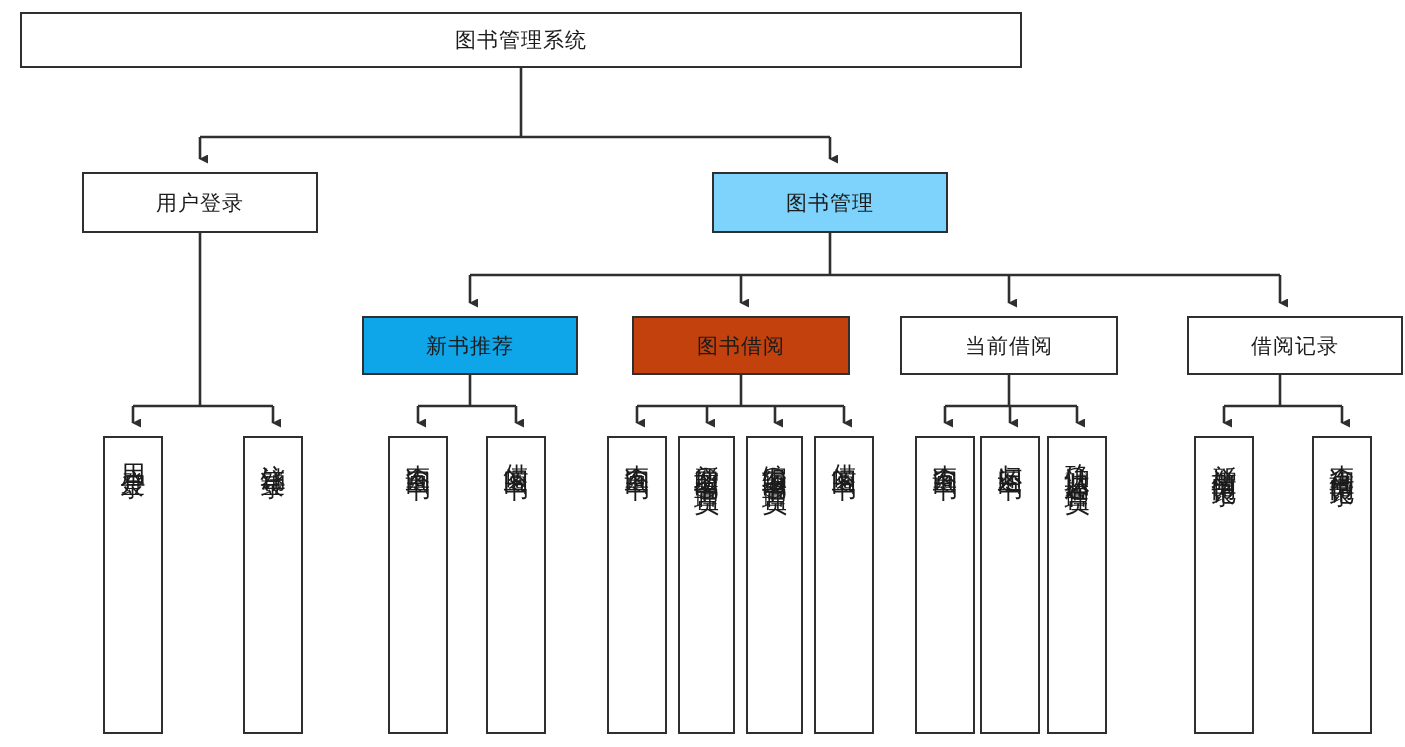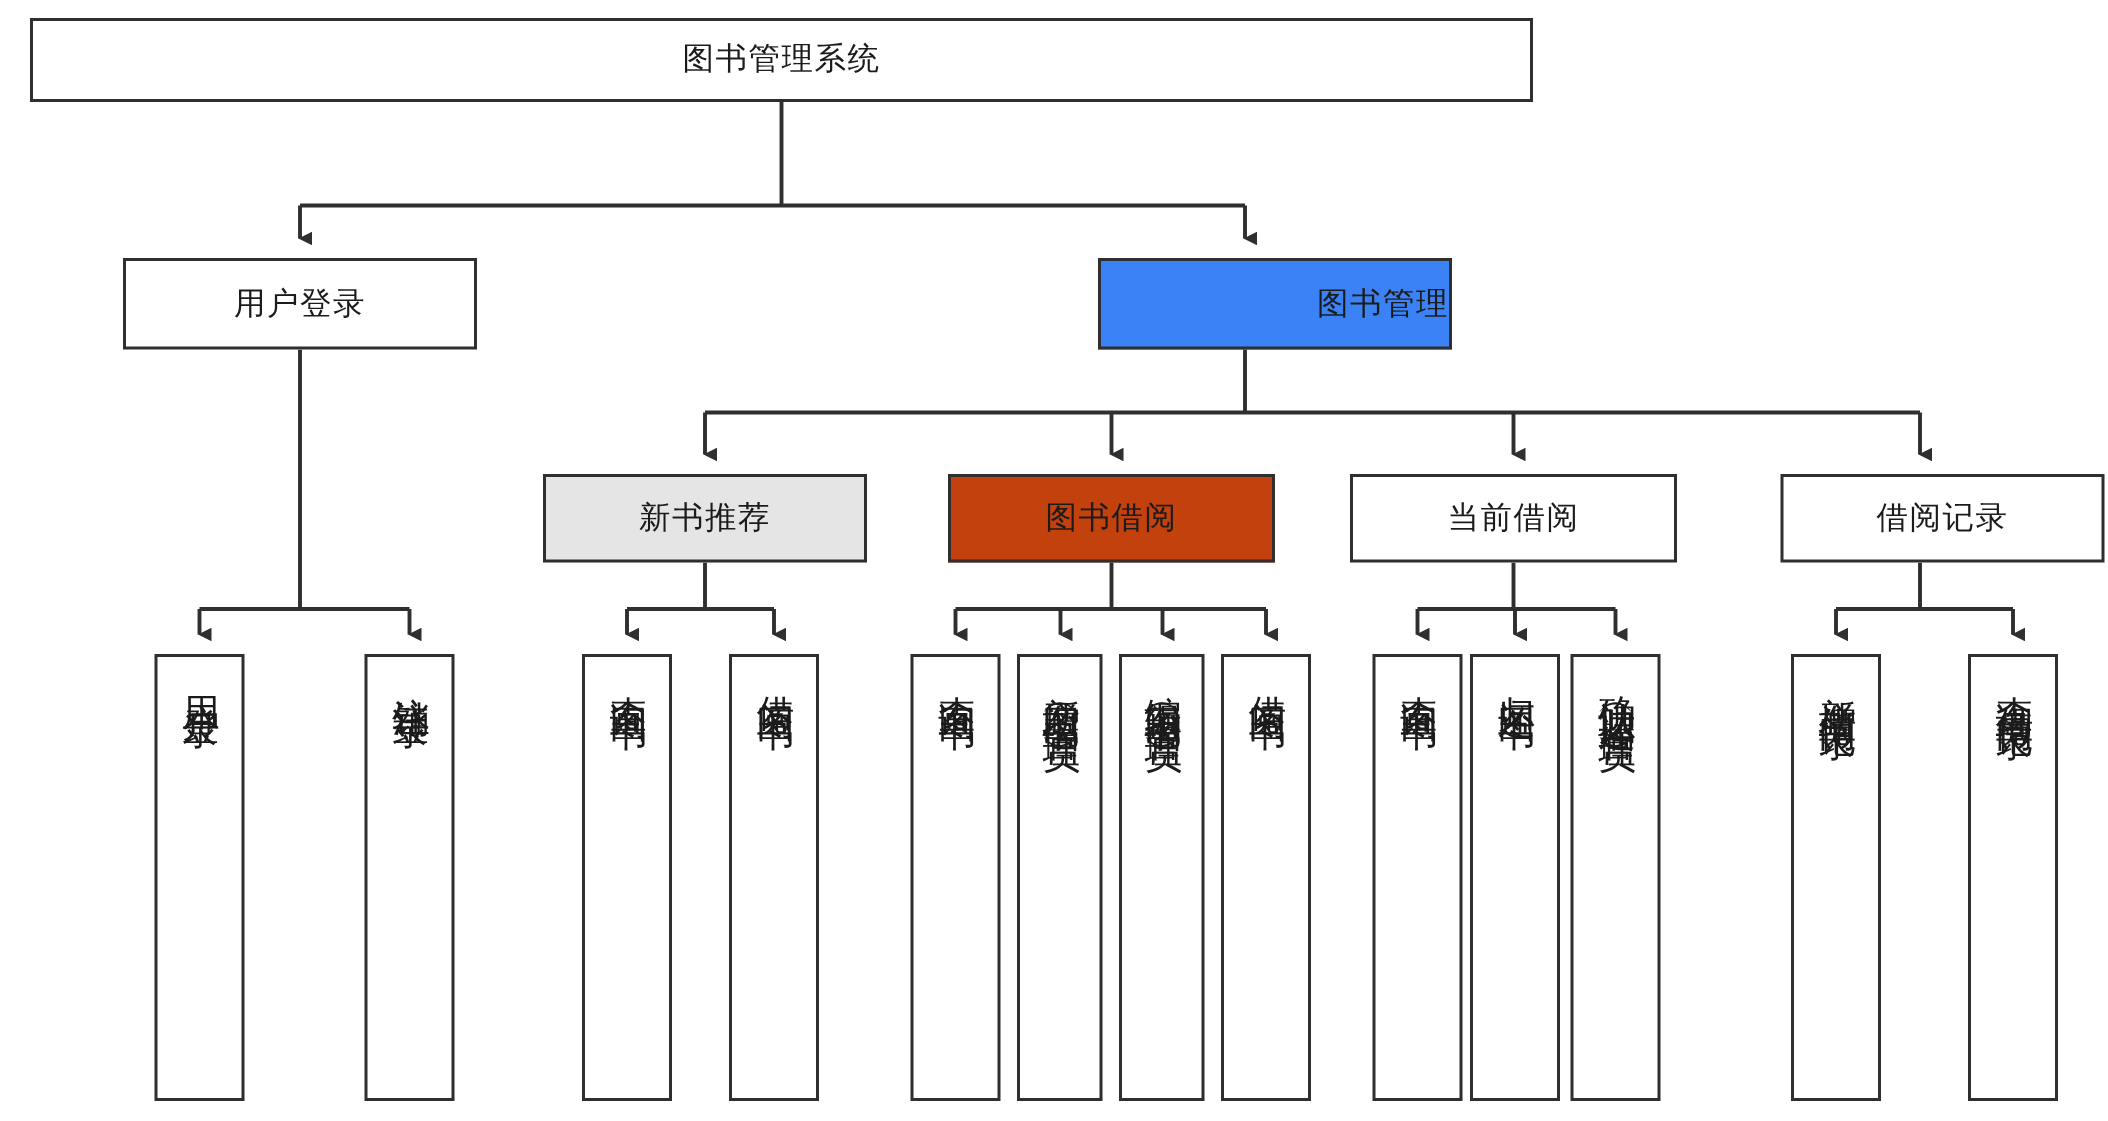--- a/index.html
+++ b/index.html
@@ -115,24 +115,24 @@
       </g>
   </svg>
 
   <div id="nodes-layer">
       <div class="node h" style="left: 20px; top: 12px; width: 1002px; height: 56px; border-color: rgb(47, 47, 47); background: rgb(255, 255, 255);">
         <span class="label">图书管理系统</span>
       </div>
       <div class="node h" style="left: 82px; top: 172px; width: 236px; height: 61px; border-color: rgb(47, 47, 47); background: rgb(255, 255, 255);">
         <span class="label">用户登录</span>
       </div>
-      <div class="node h" style="left: 732px; top: 172px; width: 236px; height: 61px; border-color: rgb(47, 47, 47); background: #3b82f6; justify-content: flex-end;">
+      <div class="node h" style="left: 712px; top: 172px; width: 236px; height: 61px; border-color: rgb(47, 47, 47); background: #7dd3fc;">
         <span class="label">图书管理</span>
       </div>
-      <div class="node h" style="left: 362px; top: 316px; width: 216px; height: 59px; border-color: rgb(47, 47, 47); background: #e5e5e5;">
+      <div class="node h" style="left: 362px; top: 316px; width: 216px; height: 59px; border-color: rgb(47, 47, 47); background: #0ea5e9;">
         <span class="label">新书推荐</span>
       </div>
       <div class="node h" style="left: 632px; top: 316px; width: 218px; height: 59px; border-color: rgb(47, 47, 47); background: #c2410c;">
         <span class="label">图书借阅</span>
       </div>
       <div class="node h" style="left: 900px; top: 316px; width: 218px; height: 59px; border-color: rgb(47, 47, 47); background: rgb(255, 255, 255); justify-content: center;">
         <span class="label">当前借阅</span>
       </div>
       <div class="node h" style="left: 1172px; top: 316px; width: 216px; height: 59px; border-color: rgb(47, 47, 47); background: rgb(255, 255, 255); margin-left: 15px;">
         <span class="label">借阅记录</span>

